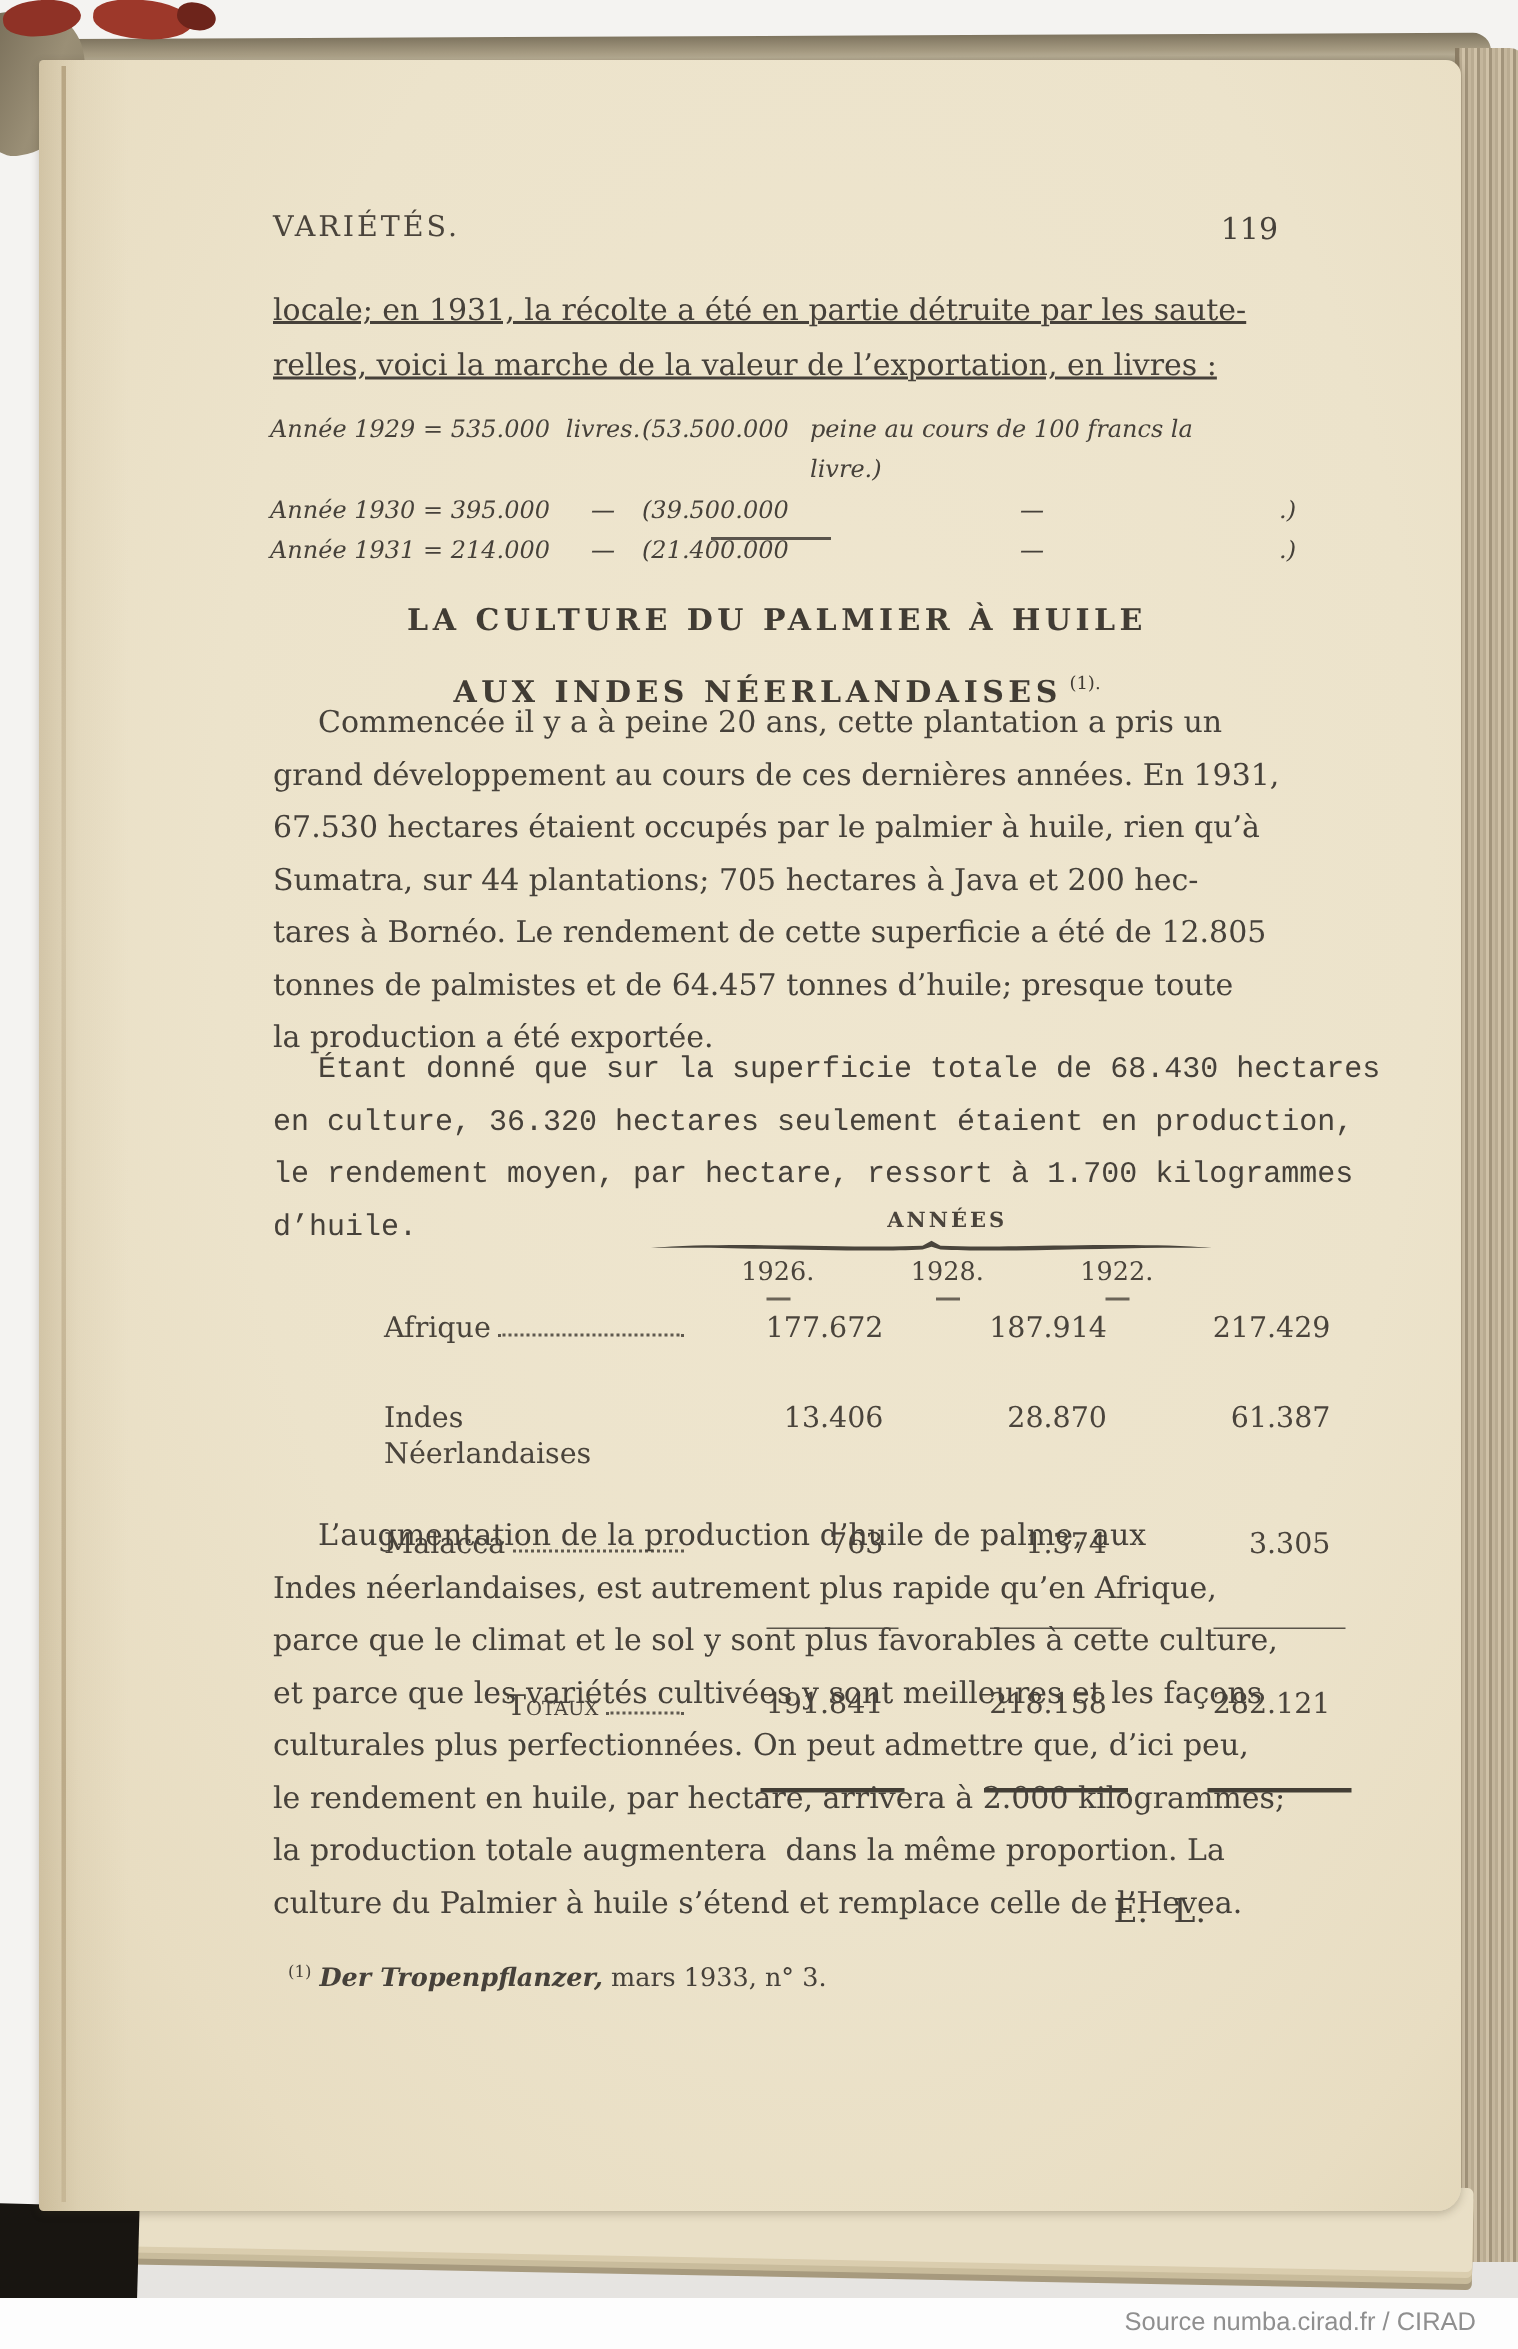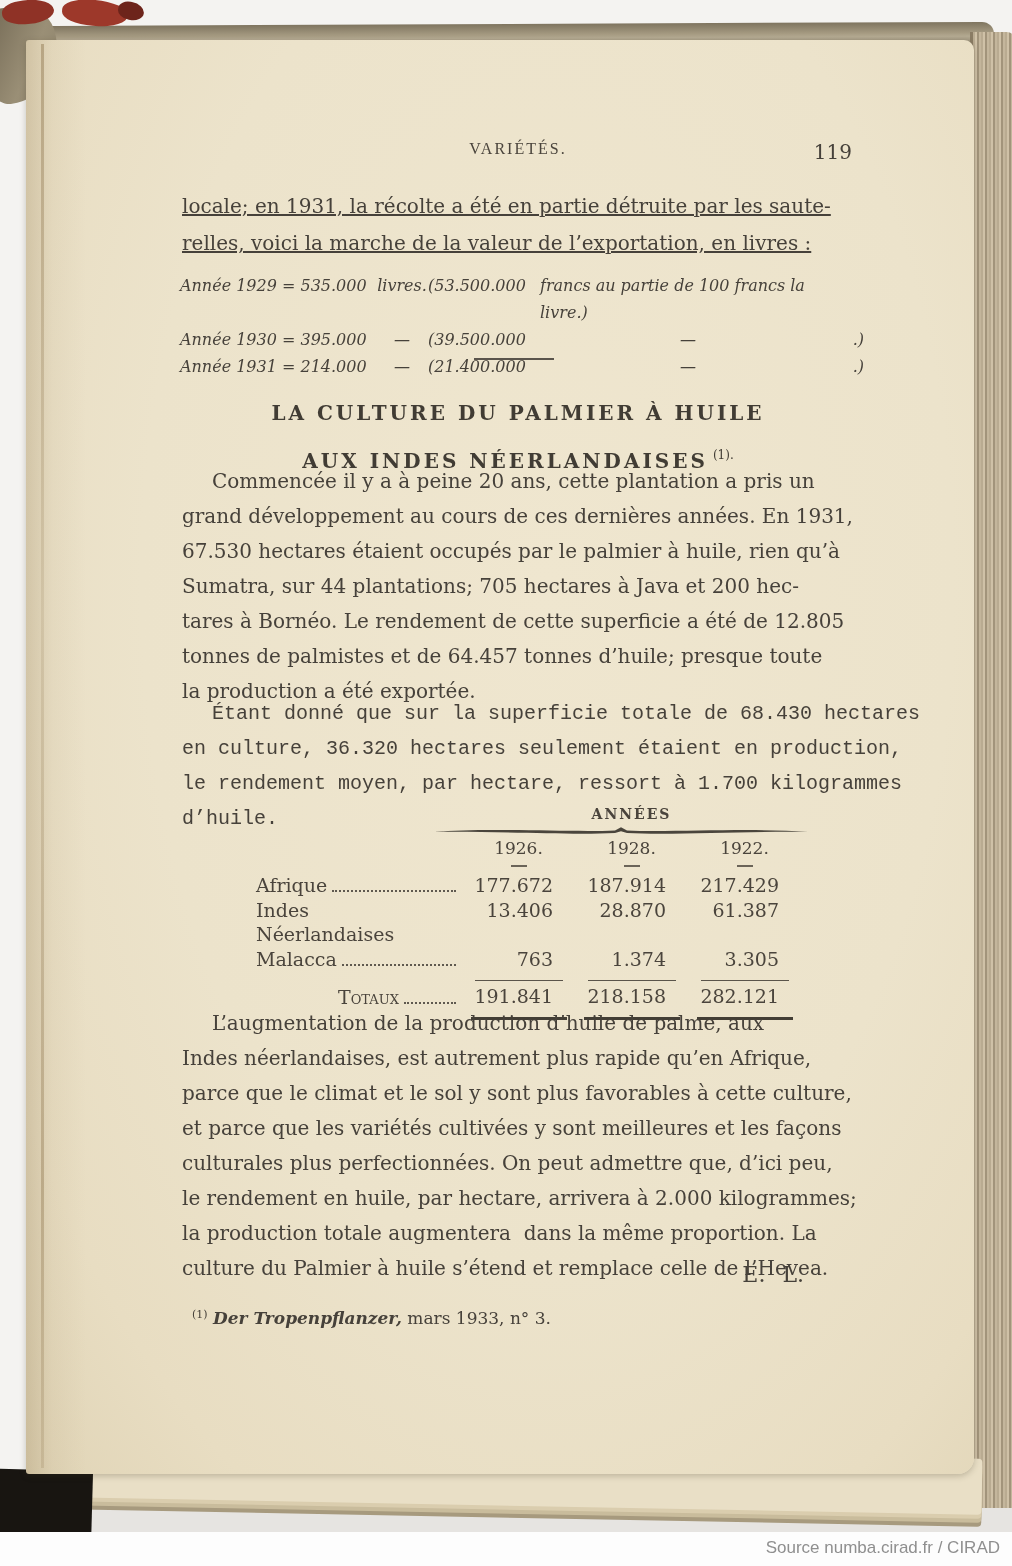--- a/index.html
+++ b/index.html
@@ -46,21 +46,21 @@
     border-radius:3px 10px 16px 3px;
     box-shadow:0 2px 6px rgba(60,50,30,0.25);
   }
   .gutter-crease{position:absolute;left:15px;top:4px;bottom:6px;width:3px;
     background:linear-gradient(180deg,rgba(140,115,75,0.45),rgba(140,115,75,0.15) 40%,rgba(140,115,75,0.4) 80%,rgba(140,115,75,0.2));}
   .content{position:absolute;left:156px;top:0;width:672px;}
 
   
   .pre{white-space:pre;}
   .running-header{position:absolute;top:100px;left:0;width:100%;}
-  .rh-title{position:absolute;left:0;width:100%;text-align:center;font-size:16px;letter-spacing:2px;color:#4a443c;font-family:Liberation Serif, serif;}
+  .rh-title{position:absolute;left:0;width:100%;text-align:left;font-size:19px;letter-spacing:2px;color:#4a443c;}
   .rh-num{position:absolute;right:2px;top:0;font-size:20px;}
   .para{position:absolute;left:0;width:100%;font-size:20px;line-height:35px;}
   .para.indent{text-indent:30px;}
   .p-intro{top:148px;line-height:37px;text-decoration:underline;}
   .annee-block{position:absolute;top:232px;left:-2px;width:684px;font-size:16px;line-height:27px;}
   .annee-row{display:grid;grid-template-columns:196px 52px 112px 1fr 28px;font-style:italic;}
   .annee-row .c2{text-align:center;}
   .annee-row .c4c{text-align:center;}
   .annee-row .c5{text-align:right;}
   .sep-rule{position:absolute;top:318px;left:292px;width:80px;height:2px;background:#5a544c;}
@@ -75,33 +75,33 @@
   .footnote sup{font-size:11px;vertical-align:6px;}
   .footnote .it{font-style:italic;font-weight:bold;}
 
   
   .stat-table{position:absolute;top:766px;left:60px;width:566px;font-size:19px;color:#4a443c;}
   .st-group{width:339px;margin-left:220px;text-align:center;font-size:14px;font-weight:bold;letter-spacing:2px;}
   .st-swash{display:block;width:378px;margin:2px 0 0 190px;}
   .st-cols{display:grid;grid-template-columns:220px 113px 113px 113px;margin-top:2px;}
   .st-col-h{text-align:center;font-size:17px;}
   .st-col-h .dash{width:16px;height:2px;background:#6b6458;margin:7px auto 0;}
-  .st-rows{display:grid;grid-template-columns:220px 113px 113px 113px;row-gap:1px;margin-top:6px;}
+  .st-rows{display:grid;grid-template-columns:220px 113px 113px 113px;row-gap:1px;margin-top:6px;gap:36px;}
   .st-label{display:flex;align-items:baseline;padding-left:14px;line-height:24px;}
   .leader{flex:1;border-bottom:2px dotted #5f594f;margin:0 6px 5px 5px;}
   .st-val{text-align:right;padding-right:22px;line-height:24px;}
   .st-rule{height:1px;background:#5a544a;width:88px;margin:8px auto 2px;}
   .tot-label{display:flex;align-items:baseline;padding-left:96px;font-variant:small-caps;line-height:26px;}
   .st-drule{height:3px;background:#433e35;width:96px;margin:6px auto 0;}
 
   
   .attribution-bar{
     position:absolute;left:0;top:1532px;width:100%;height:34px;background:#fdfdfd;
     font-family:"Liberation Sans","DejaVu Sans",sans-serif;font-size:17px;color:#8f8f8f;
-    text-align:right;line-height:32px;box-sizing:border-box;padding-right:12px;
+    text-align:right;line-height:32px;box-sizing:border-box;padding-right:28px;
   }
 </style>
 </head>
 <body>
 
 <div class="stage">
 
   <div class="bottom-bg"></div>
   <div class="top-edge-band"></div>
   <div class="top-edge-left"></div>
@@ -125,21 +125,21 @@
       </div>
 
       <div class="para p-intro pre">locale; en 1931, la récolte a été en partie détruite par les saute-
 relles, voici la marche de la valeur de l’exportation, en livres :</div>
 
       <div class="annee-block">
         <div class="annee-row">
           <span class="c1">Année 1929 = 535.000</span>
           <span class="c2">livres.</span>
           <span class="c3">(53.500.000</span>
-          <span>francs au partie de 100 francs la livre.)</span>
+          <span>peine au cours de 100 francs la livre.)</span>
           <span class="c5"></span>
         </div>
         <div class="annee-row">
           <span class="c1">Année 1930 = 395.000</span>
           <span class="c2">—</span>
           <span class="c3">(39.500.000</span>
           <span class="c4c">—</span>
           <span class="c5">.)</span>
         </div>
         <div class="annee-row">

